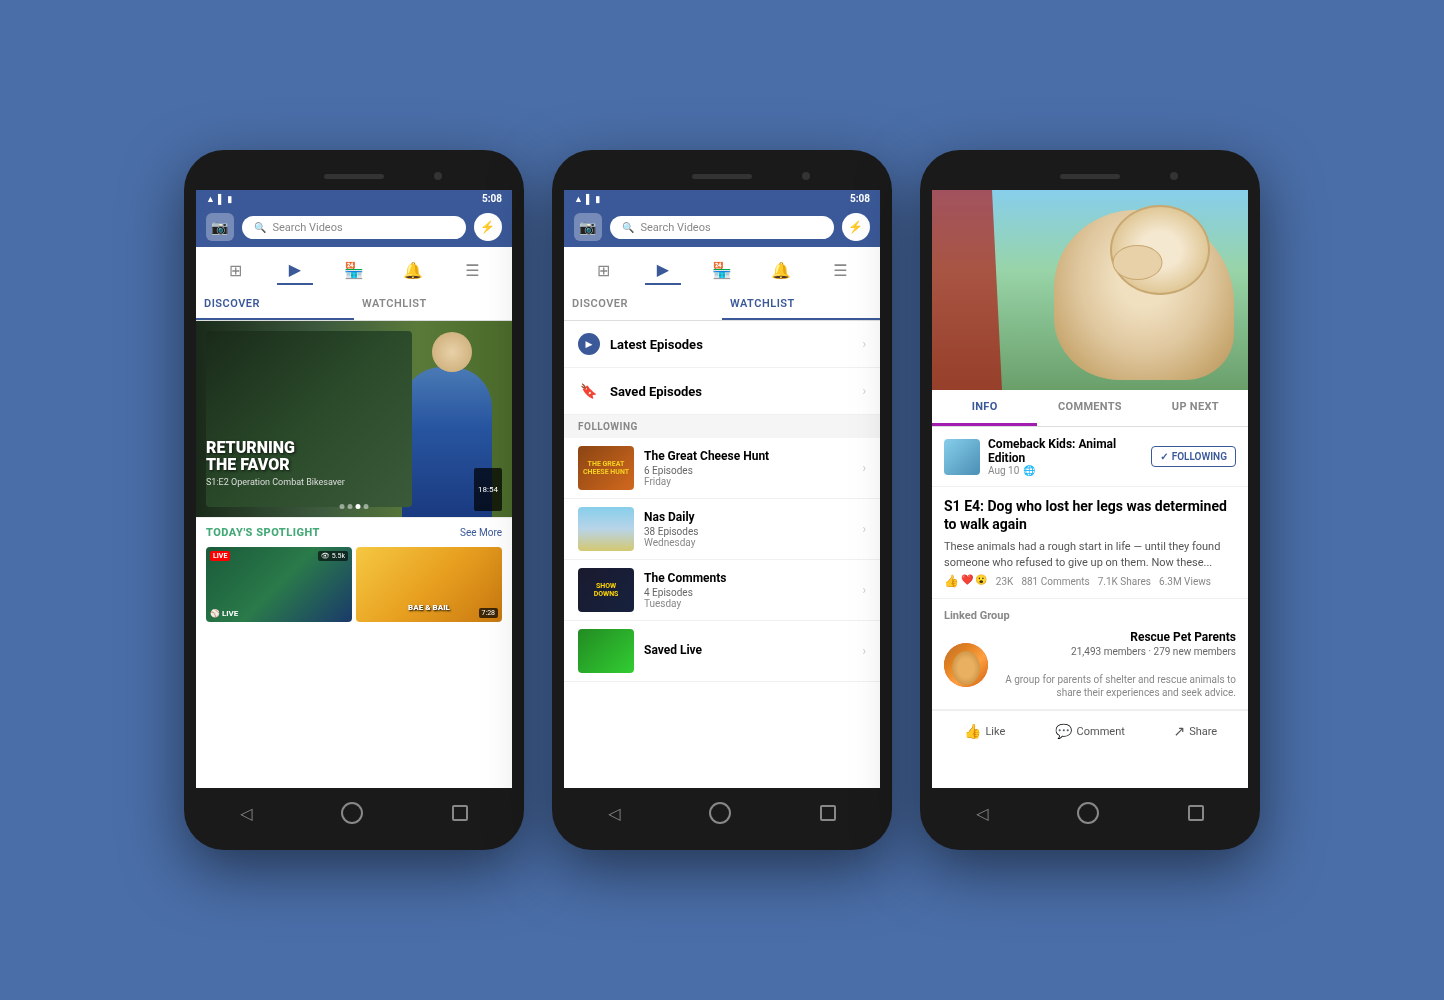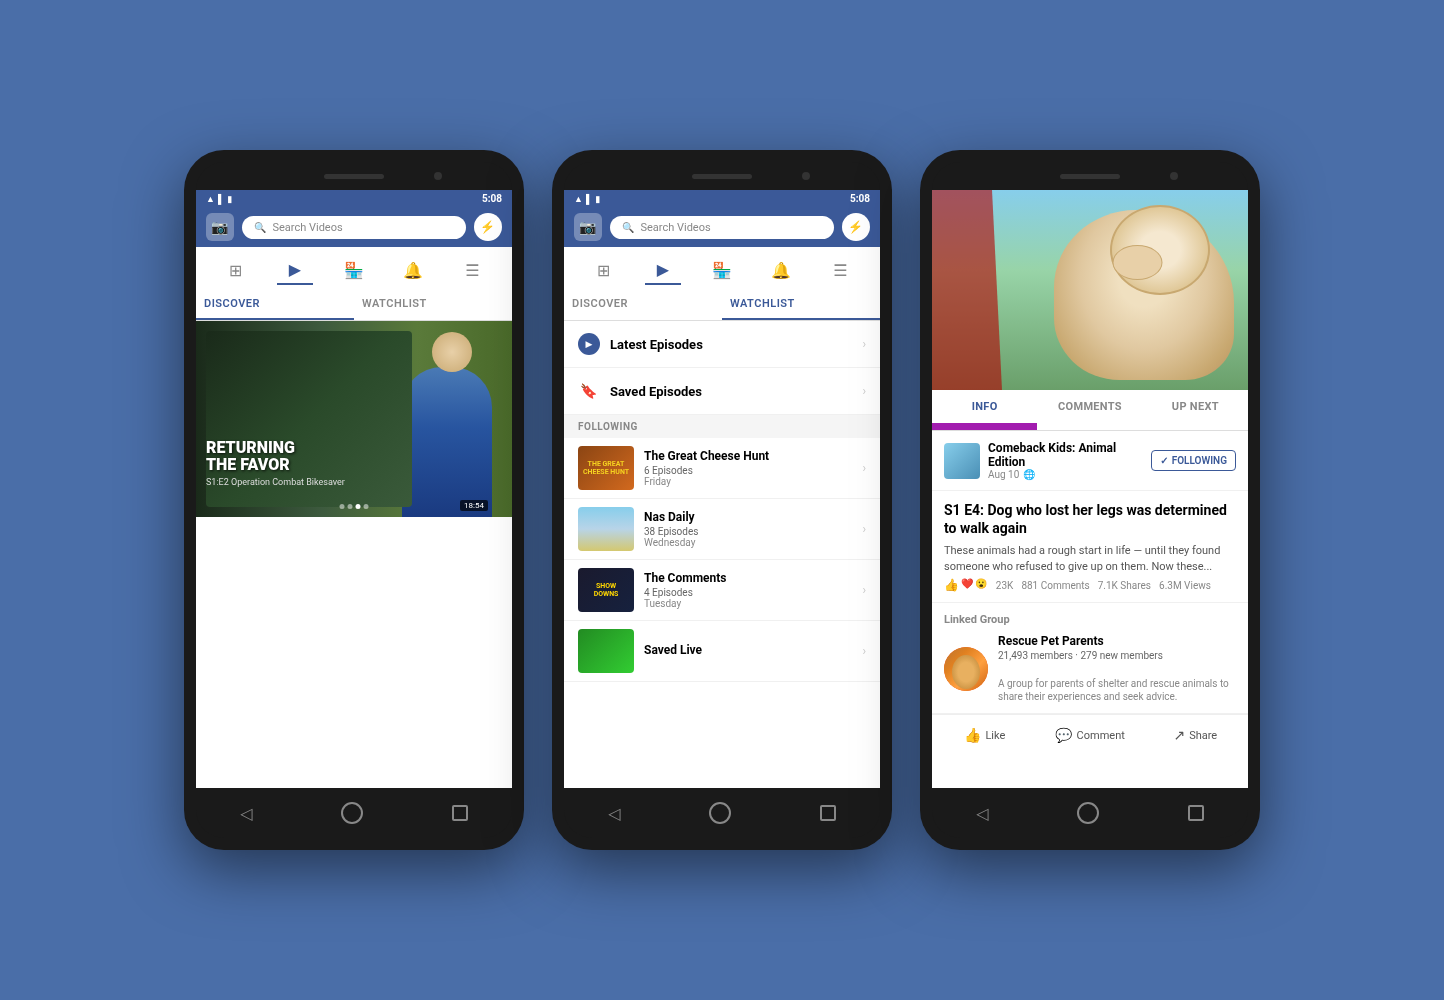--- a/index.html
+++ b/index.html
@@ -137,25 +137,25 @@
       text-shadow: 1px 1px 3px rgba(0,0,0,0.8);
     }
     .hero-subtitle {
       font-size: 9px;
       color: #ddd;
       margin-top: 3px;
     }
     .hero-duration {
       position: absolute;
       bottom: 6px;
-      right: 24px;
+      right: 10px;
       background: rgba(0,0,0,0.7);
       color: white;
       font-size: 8px;
-      padding: 1px 4px;
+      padding: 17px 4px;
       border-radius: 2px;
     }
     .dots-indicator {
       position: absolute;
       bottom: 8px;
       left: 50%;
       transform: translateX(-50%);
       display: flex;
       gap: 3px;
     }
@@ -368,21 +368,21 @@
       text-align: center;
       padding: 10px;
       font-size: 11px;
       font-weight: 700;
       color: #888;
       cursor: pointer;
       letter-spacing: 0.3px;
     }
     .info-tab.active {
       color: #3b5998;
-      border-bottom: 7px solid #a21caf;
+      border-bottom: 3px solid #a21caf;
     }
     .video-info-area {
       flex: 1;
       background: white;
       overflow: hidden;
     }
     .video-source-bar {
       display: flex;
       align-items: center;
       padding: 10px 12px;
@@ -446,20 +446,21 @@
     .linked-group-header {
       font-size: 11px;
       font-weight: 700;
       color: #888;
       margin-bottom: 8px;
     }
     .linked-group-card {
       display: flex;
       align-items: center;
       gap: 10px;
+      text-align: right;
     }
     .group-avatar {
       width: 44px;
       height: 44px;
       border-radius: 50%;
       background: linear-gradient(135deg, #ff6b35, #ff8c42);
       flex-shrink: 0;
       overflow: hidden;
       display: flex;
       align-items: center;
@@ -619,20 +620,39 @@
         </div>
         <div class="hero-duration">18:54</div>
         <div class="dots-indicator">
           <div class="dot"></div>
           <div class="dot"></div>
           <div class="dot active"></div>
           <div class="dot"></div>
         </div>
       </div>
 
+      <div class="spotlight-section">
+        <div class="spotlight-header">
+          <span class="spotlight-title">TODAY'S SPOTLIGHT</span>
+          <span class="see-more">See More</span>
+        </div>
+        <div class="video-grid">
+          <div class="video-thumb video-thumb-1">
+            <div style="width:100%;height:100%;background:linear-gradient(135deg,#1a5a3a,#2a7a4a,#1a3a6a);"></div>
+            <div class="live-badge">LIVE</div>
+            <div class="view-count">👁 <span>5.5k</span></div>
+            <div class="mlb-logo">⚾ LIVE</div>
+          </div>
+          <div class="video-thumb video-thumb-2">
+            <div style="width:100%;height:100%;background:linear-gradient(135deg,#f5c842,#e8a020,#c87810);"></div>
+            <div class="bae-text" style="font-size:8px;bottom:10px;left:50%;transform:translateX(-50%);color:white;font-weight:900;position:absolute;text-shadow:1px 1px 2px black;white-space:nowrap;">BAE &amp; BAIL</div>
+            <div class="video-duration">7:28</div>
+          </div>
+        </div>
+      </div>
     </div>
     <div class="phone-bottom">
       <span class="nav-bottom-btn">◁</span>
       <span class="nav-bottom-btn" style="font-size:20px;color:#888;border:2px solid #888;border-radius:50%;width:22px;height:22px;display:flex;align-items:center;justify-content:center;"></span>
       <span class="nav-bottom-btn" style="display:block;width:16px;height:16px;border:2px solid #888;border-radius:2px;"></span>
     </div>
   </div>
 
   <div class="phone">
     <div class="phone-top">

